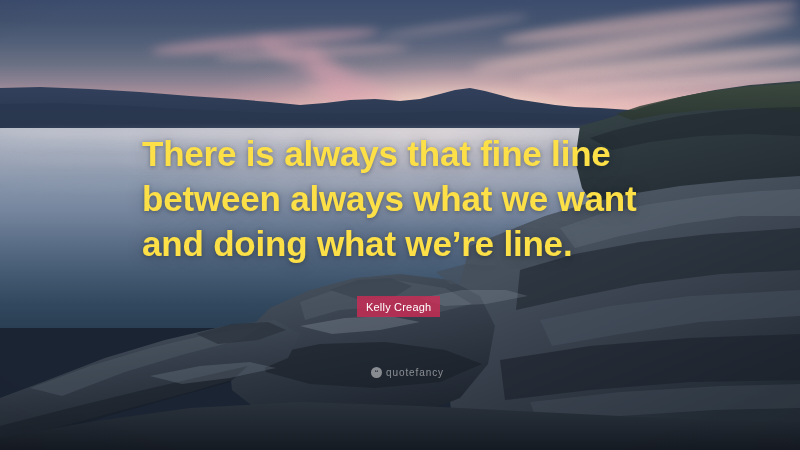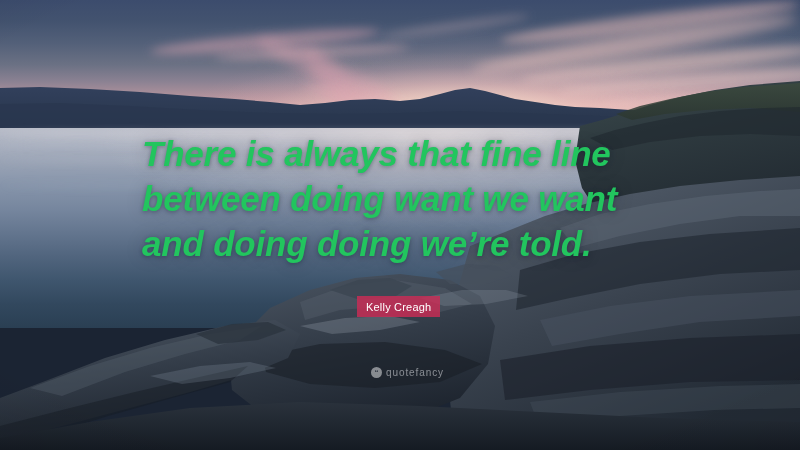--- a/index.html
+++ b/index.html
@@ -159,28 +159,27 @@
         rgba(0,0,0,0.14) 82%,
         rgba(0,0,0,0.34) 100%);
   }
 
   
   .quote {
     position: absolute;
     left: 142px;
     top: 131px;
     width: 560px;
-    color: #22c55e;
+    color: #fde047;
     font-size: 35px;
     font-weight: 700;
     line-height: 45px;
     letter-spacing: -0.2px;
     text-shadow: 0 1px 4px rgba(20,28,45,0.40), 0 0 18px rgba(20,28,45,0.22);
     white-space: nowrap;
-    font-style: italic;
   }
   .quote-line { display: block; }
 
   
   .author-badge {
     position: absolute;
     left: 357px;
     top: 296px;
     height: 21px;
     padding: 0 9px;
@@ -372,22 +371,22 @@
         M150,226 L200,216 L250,212 L276,218 L230,228 L182,234 Z"></path>
       <path fill="#c3cddb" opacity="0.16" d="
         M420,148 L462,140 L506,140 L528,146 L486,154 L444,156 Z"></path>
     </svg>
   </div>
 
   <div class="vignette"></div>
 
   <div class="quote">
     <span class="quote-line">There is always that fine line</span>
-    <span class="quote-line">between doing want we want</span>
-    <span class="quote-line">and doing doing we’re told.</span>
+    <span class="quote-line">between always what we want</span>
+    <span class="quote-line">and doing what we’re line.</span>
   </div>
 
   <div class="author-badge">
     <span>Kelly Creagh</span>
   </div>
 
   <div class="watermark">
     <span class="wm-logo">“</span>
     <span class="wm-text">quotefancy</span>
   </div>

